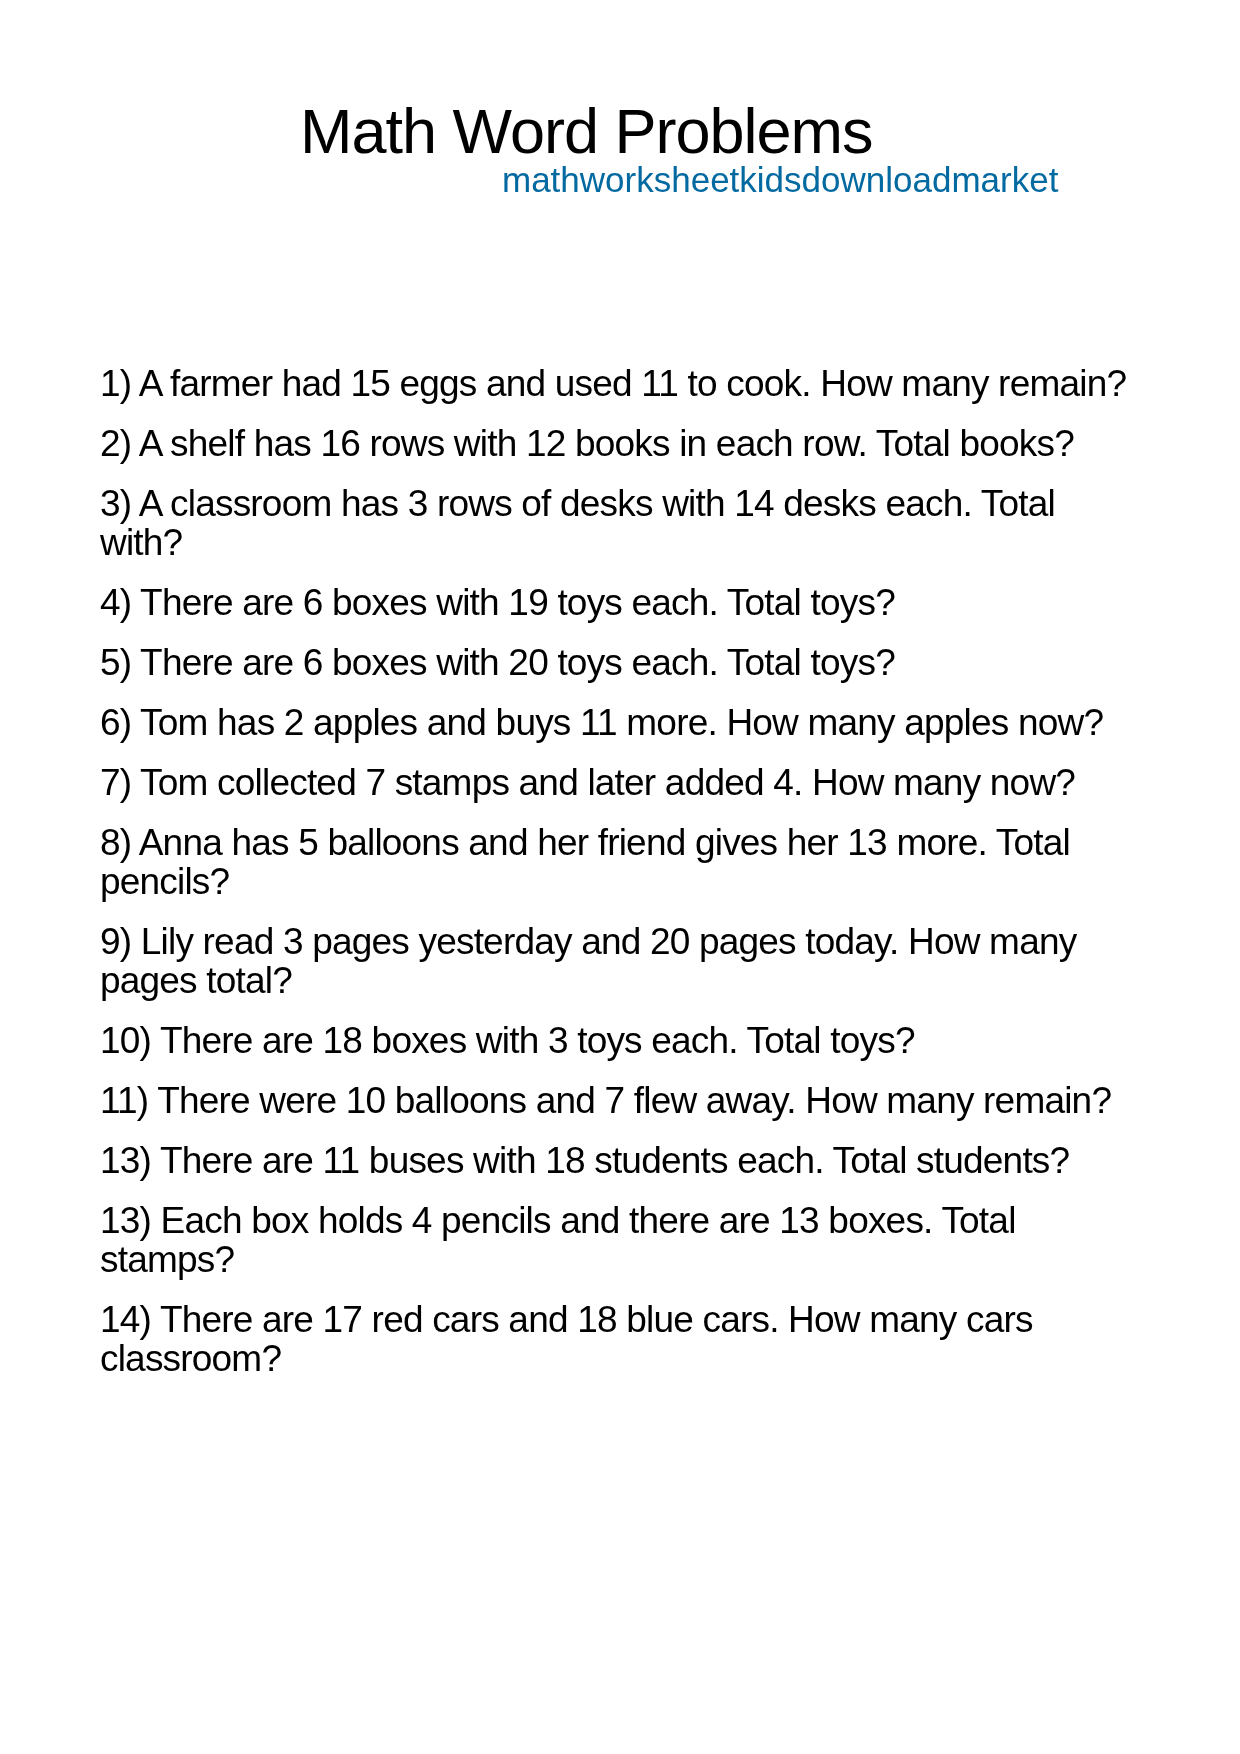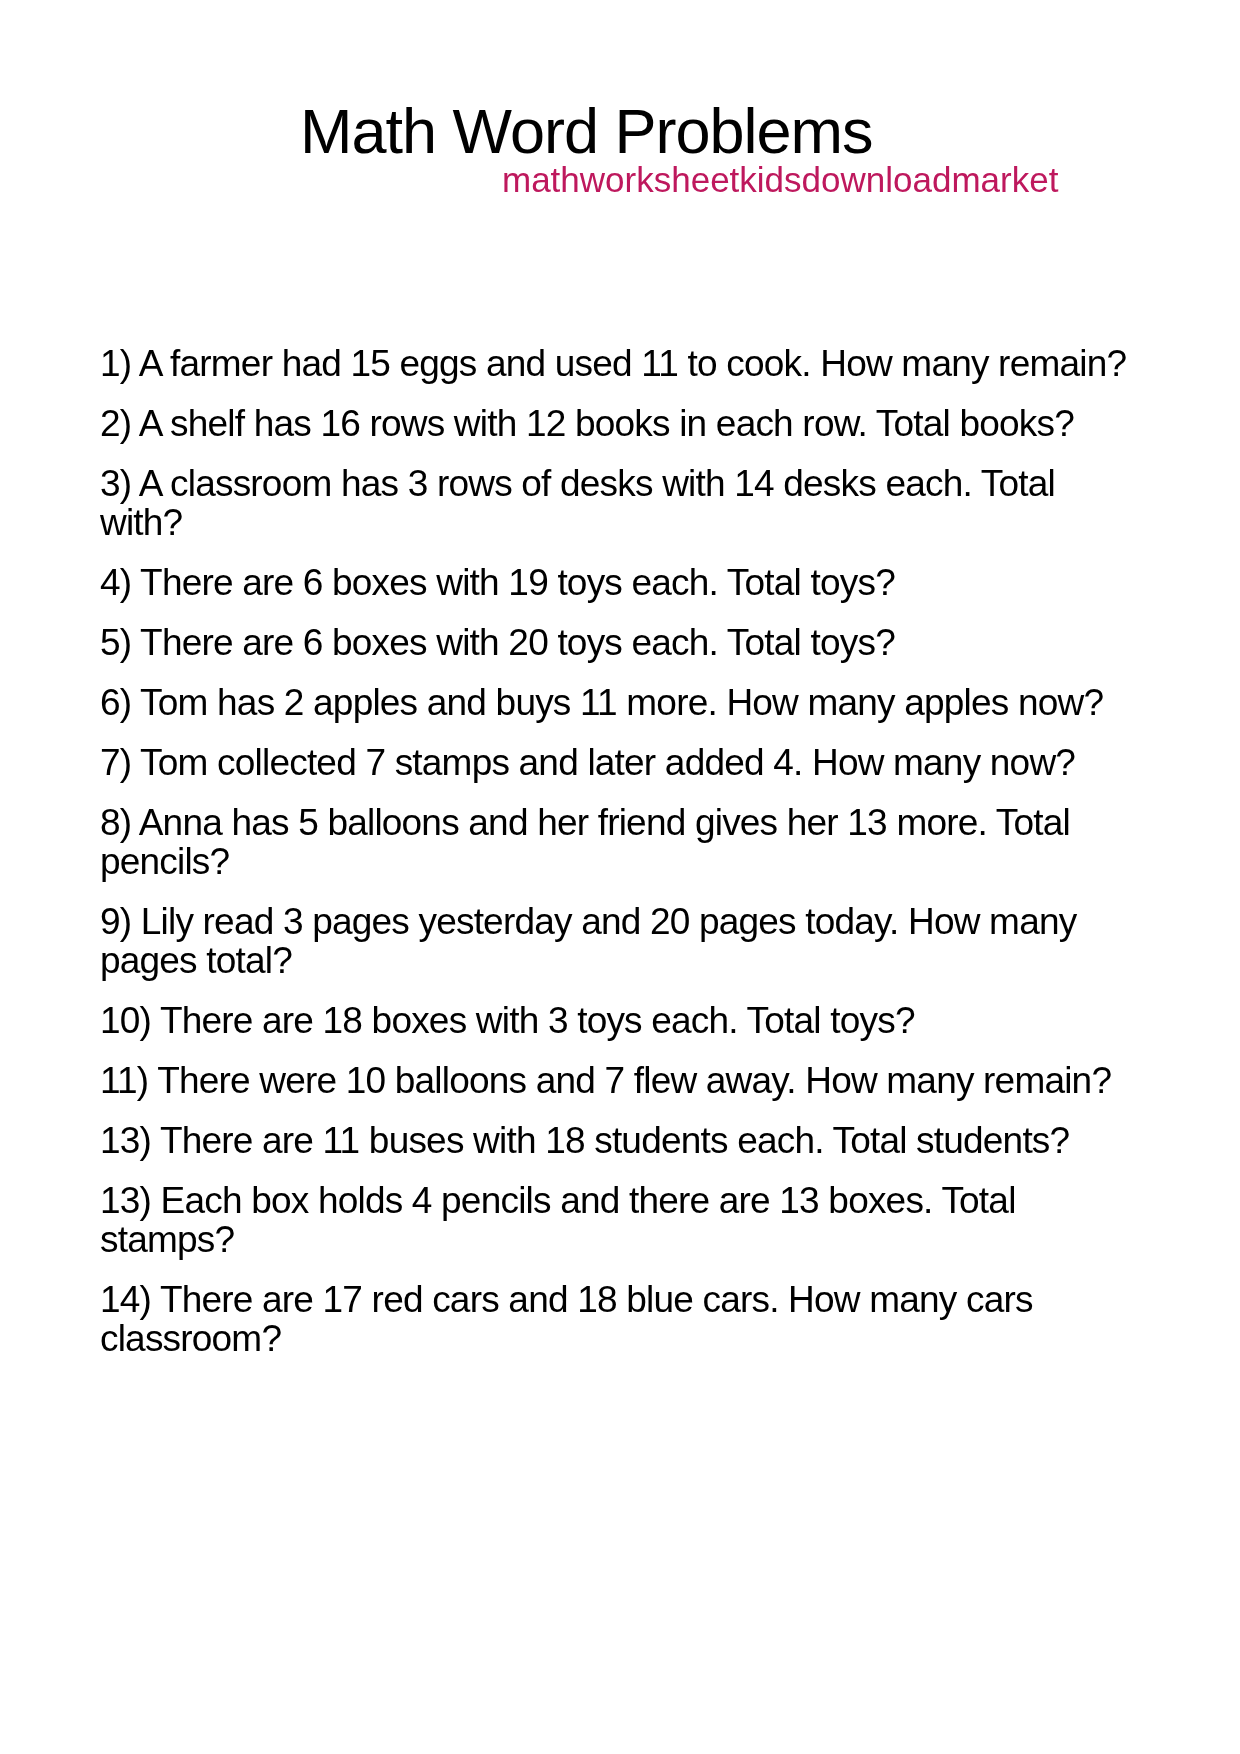--- a/index.html
+++ b/index.html
@@ -27,28 +27,28 @@
     color: #000000;
     white-space: nowrap;
   }
   .doc-subtitle {
     position: absolute;
     left: 502px;
     top: 162px;
     font-size: 35px;
     font-weight: 400;
     line-height: 1;
-    color: #be185d;
+    color: #0369a1;
     white-space: nowrap;
     text-align: right;
   }
   .problems {
     position: absolute;
     left: 100px;
-    top: 344px;
+    top: 364px;
     width: 1060px;
     font-size: 37px;
     line-height: 39px;
     letter-spacing: -0.8px;
     color: #000000;
   }
   .problem {
     margin-bottom: 21px;
   }
   .problem .line {

